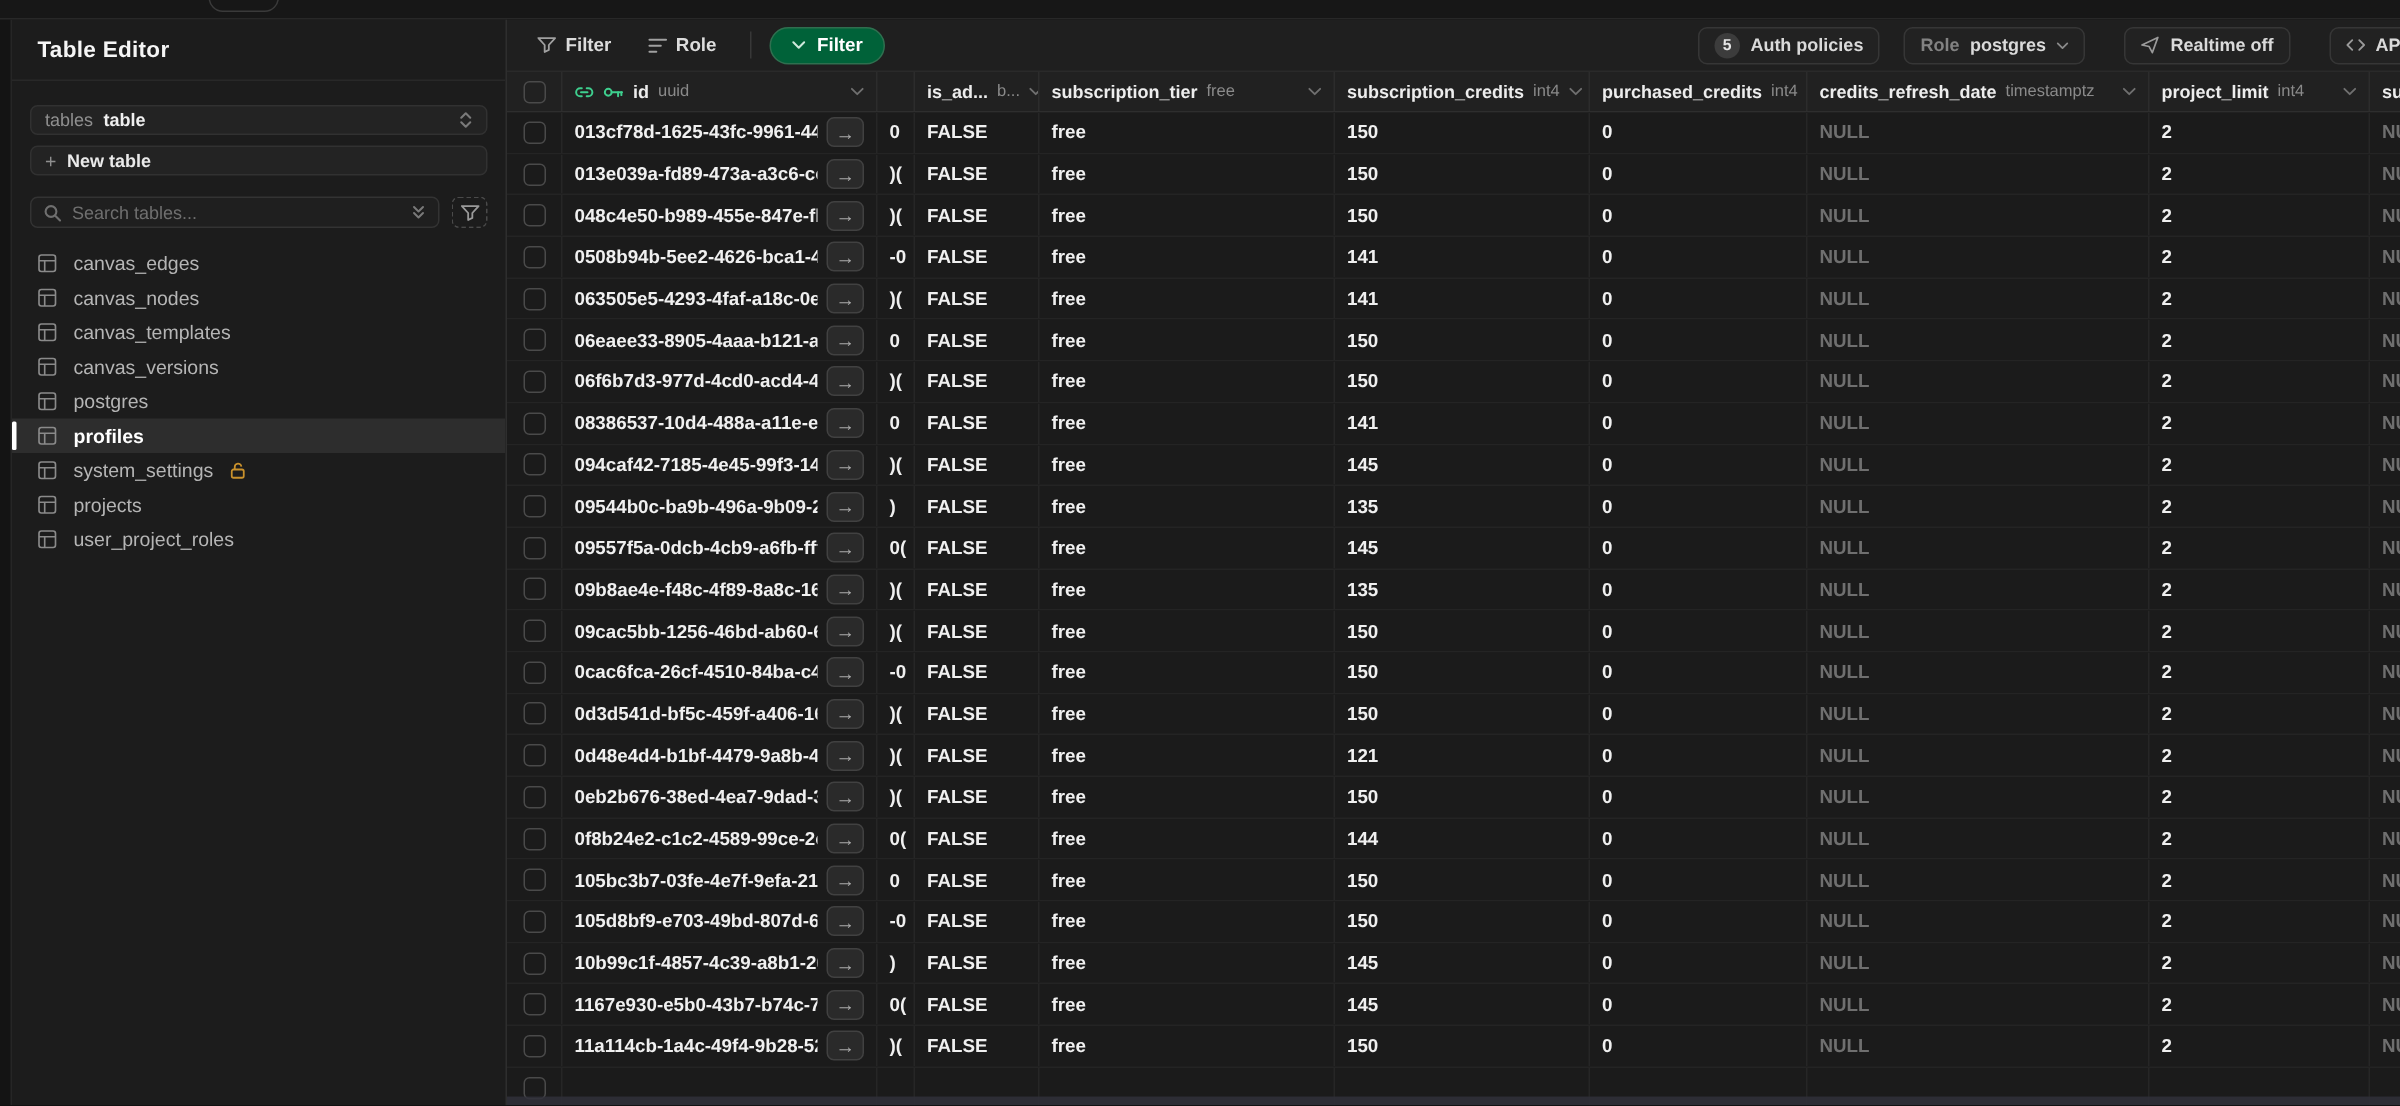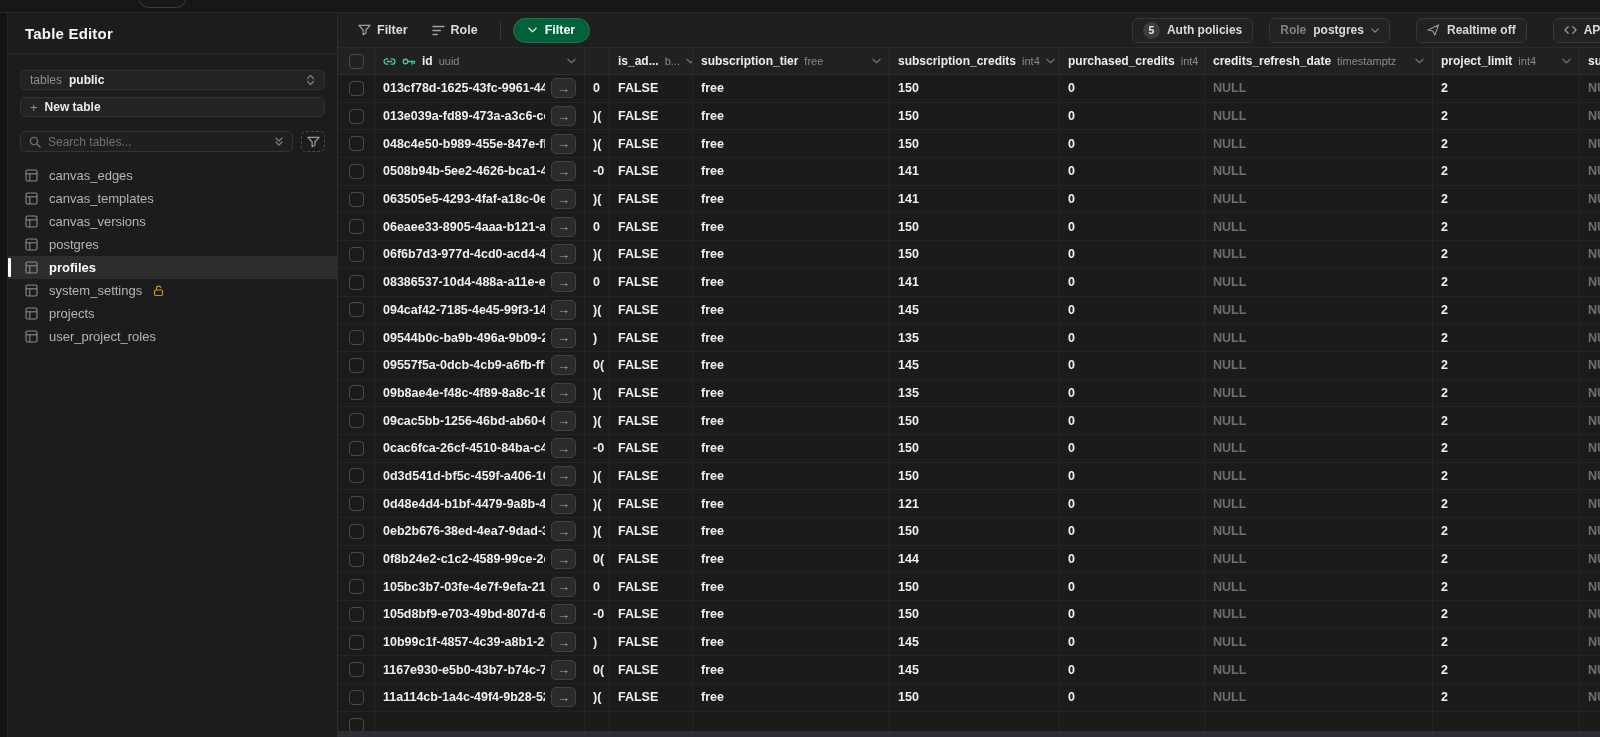--- a/index.html
+++ b/index.html
@@ -102,21 +102,21 @@
     <div class="rail"></div>
 
     <aside class="sidebar">
       <div class="sb-header">
         <span class="sb-title">Table Editor</span>
       </div>
 
       <div class="sb-controls">
         <div class="sb-select">
           <span>tables</span>
-          <span class="val">public</span>
+          <span class="val">table</span>
           <span class="updown">
             <svg width="9" height="12" viewBox="0 0 9 12" fill="none" stroke="#7a7a7a" stroke-width="1.4" stroke-linecap="round" stroke-linejoin="round">
               <path d="M1.5 4.5 L4.5 1.5 L7.5 4.5"></path>
                 <path d="M1.5 7.5 L4.5 10.5 L7.5 7.5"></path>
             </svg>
           </span>
         </div>
         <div class="sb-newtable">
           <span class="plus">+</span>
           <span>New table</span>
@@ -151,20 +151,32 @@
             <span class="licon">
               <svg width="13" height="13" viewBox="0 0 13 13">
                 <g fill="none" stroke="#8a8a8a" stroke-width="1.1">
                   <rect x="1" y="1" width="11" height="11" rx="1.6"></rect>
                   <path d="M1 4.8 H12"></path>
                   <path d="M4.8 4.8 V12"></path>
                 </g>
               </svg>
             </span>
             <span>canvas_edges</span>
+          </div>
+          <div class="titem">
+            <span class="licon">
+              <svg width="13" height="13" viewBox="0 0 13 13">
+                <g fill="none" stroke="#8a8a8a" stroke-width="1.1">
+                  <rect x="1" y="1" width="11" height="11" rx="1.6"></rect>
+                  <path d="M1 4.8 H12"></path>
+                  <path d="M4.8 4.8 V12"></path>
+                </g>
+              </svg>
+            </span>
+            <span>canvas_nodes</span>
           </div>
           <div class="titem">
             <span class="licon">
               <svg width="13" height="13" viewBox="0 0 13 13">
                 <g fill="none" stroke="#8a8a8a" stroke-width="1.1">
                   <rect x="1" y="1" width="11" height="11" rx="1.6"></rect>
                   <path d="M1 4.8 H12"></path>
                   <path d="M4.8 4.8 V12"></path>
                 </g>
               </svg>

